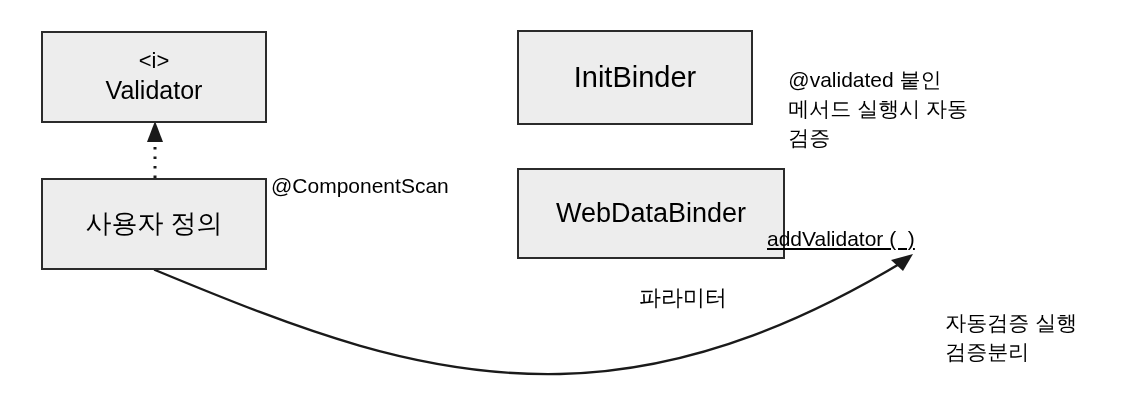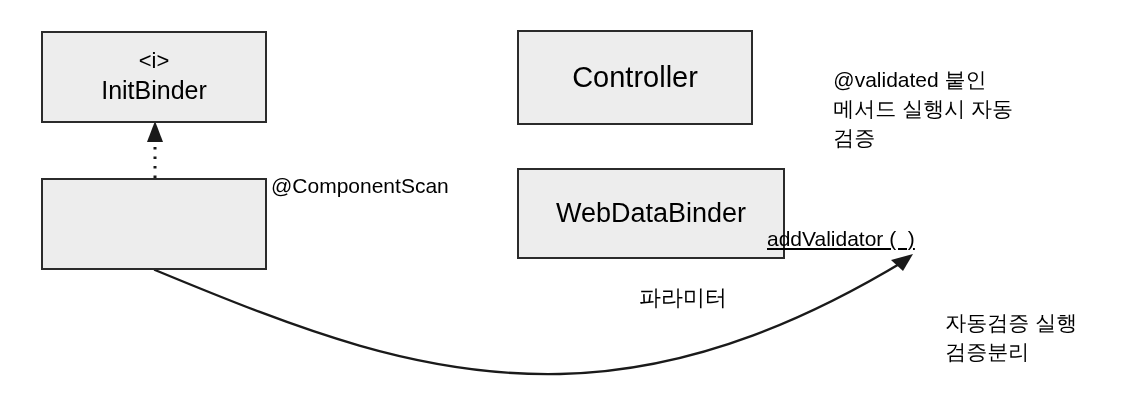--- a/index.html
+++ b/index.html
@@ -70,21 +70,21 @@
     color: #000000;
     white-space: pre;
     line-height: 1.38;
   }
   #annot-componentscan {
     left: 271px;
     top: 172px;
     font-size: 21px;
   }
   #annot-validated {
-    left: 810px;
+    left: 765px;
     top: 37px;
     font-size: 21px;
   }
   #annot-initbinder {
     left: 767px;
     top: 184px;
     font-size: 21px;
   }
   #annot-addvalidator {
     left: 767px;
@@ -124,28 +124,29 @@
     </g>
 
     <g>
       <path d="M 155,270 C 300,330 420,377 560,374 C 700,371 820,312 906,260" fill="none" stroke="#1a1a1a" stroke-width="2.4" stroke-linecap="round"></path>
       <polygon points="913,254 891,260 903,271" fill="#1a1a1a"></polygon>
     </g>
   </svg>
 
   <div class="node" id="node-validator">
     <span class="line stereo">&lt;i&gt;</span>
-    <span class="line">InitBinder</span>
+    <span class="line">Validator</span>
   </div>
 
   <div class="node" id="node-custom-validation-class">
+    <span class="line">사용자 정의</span>
   </div>
 
   <div class="node" id="node-controller">
-    <span class="line">Controller</span>
+    <span class="line">InitBinder</span>
   </div>
 
   <div class="node" id="node-webdatabinder">
     <span class="line">WebDataBinder</span>
   </div>
 
   <div class="annot" id="annot-componentscan">@ComponentScan</div>
 
   <div class="annot" id="annot-validated">
     <span class="line">@validated 붙인</span>

